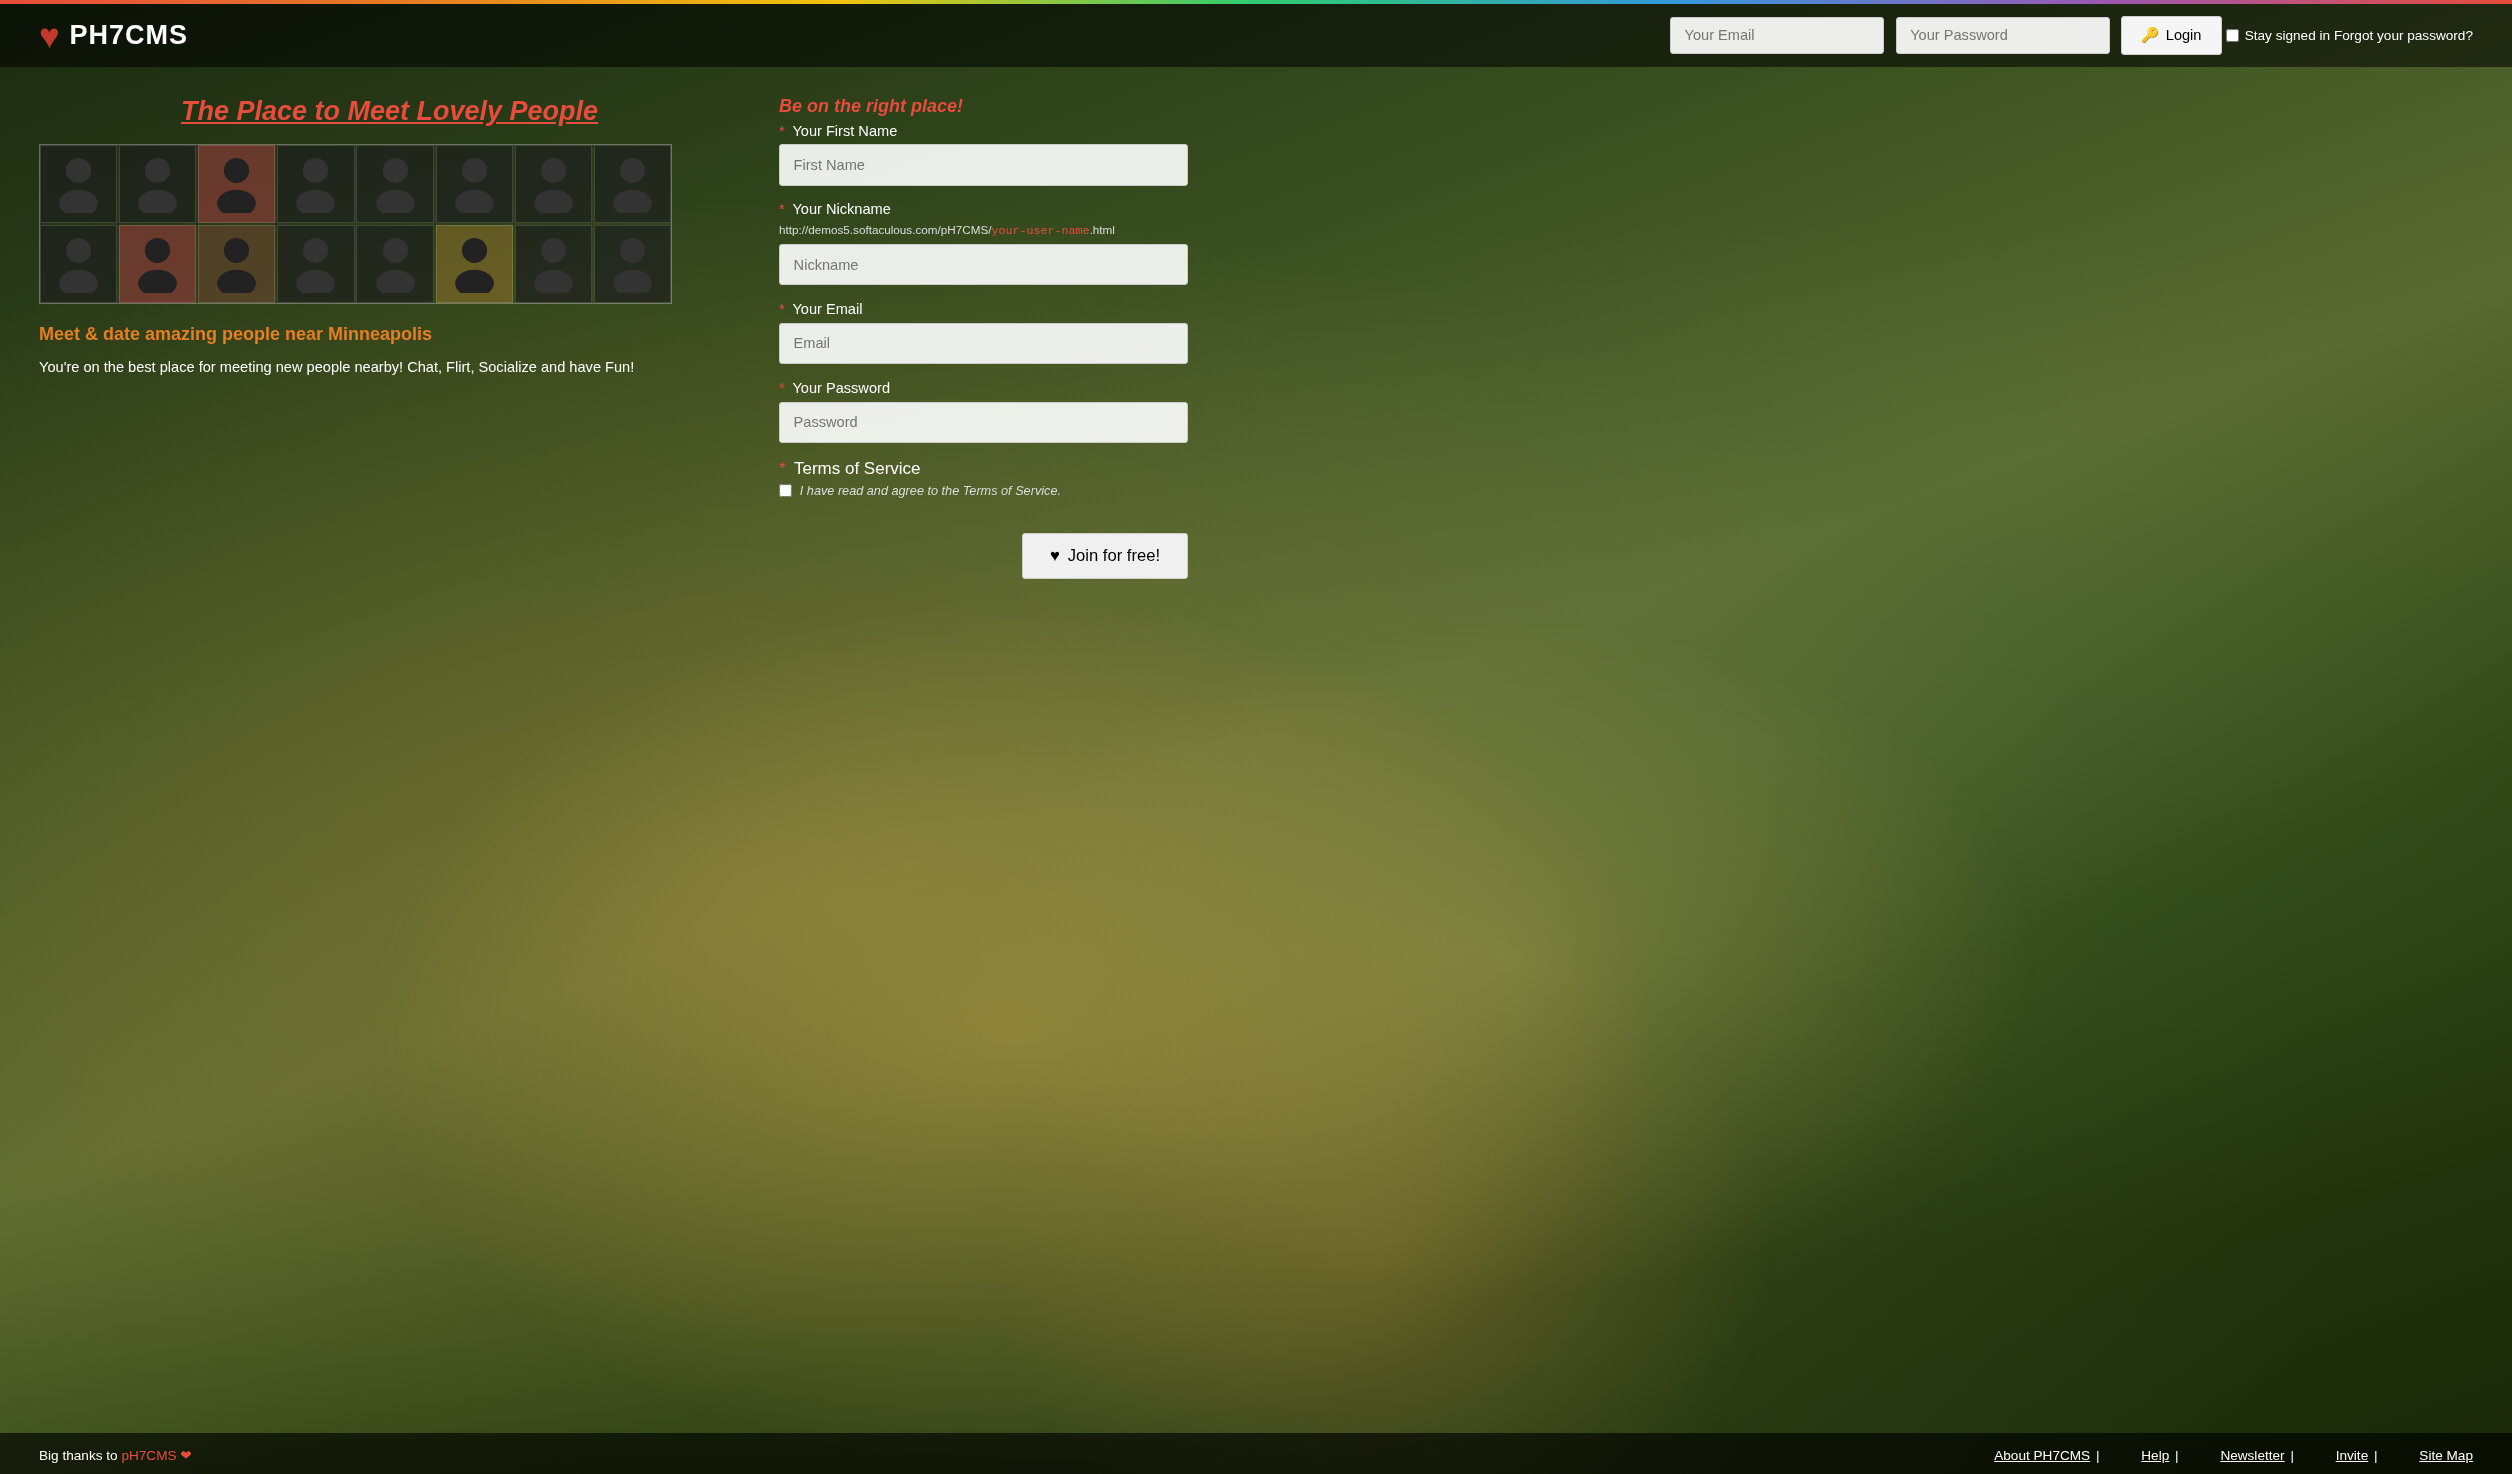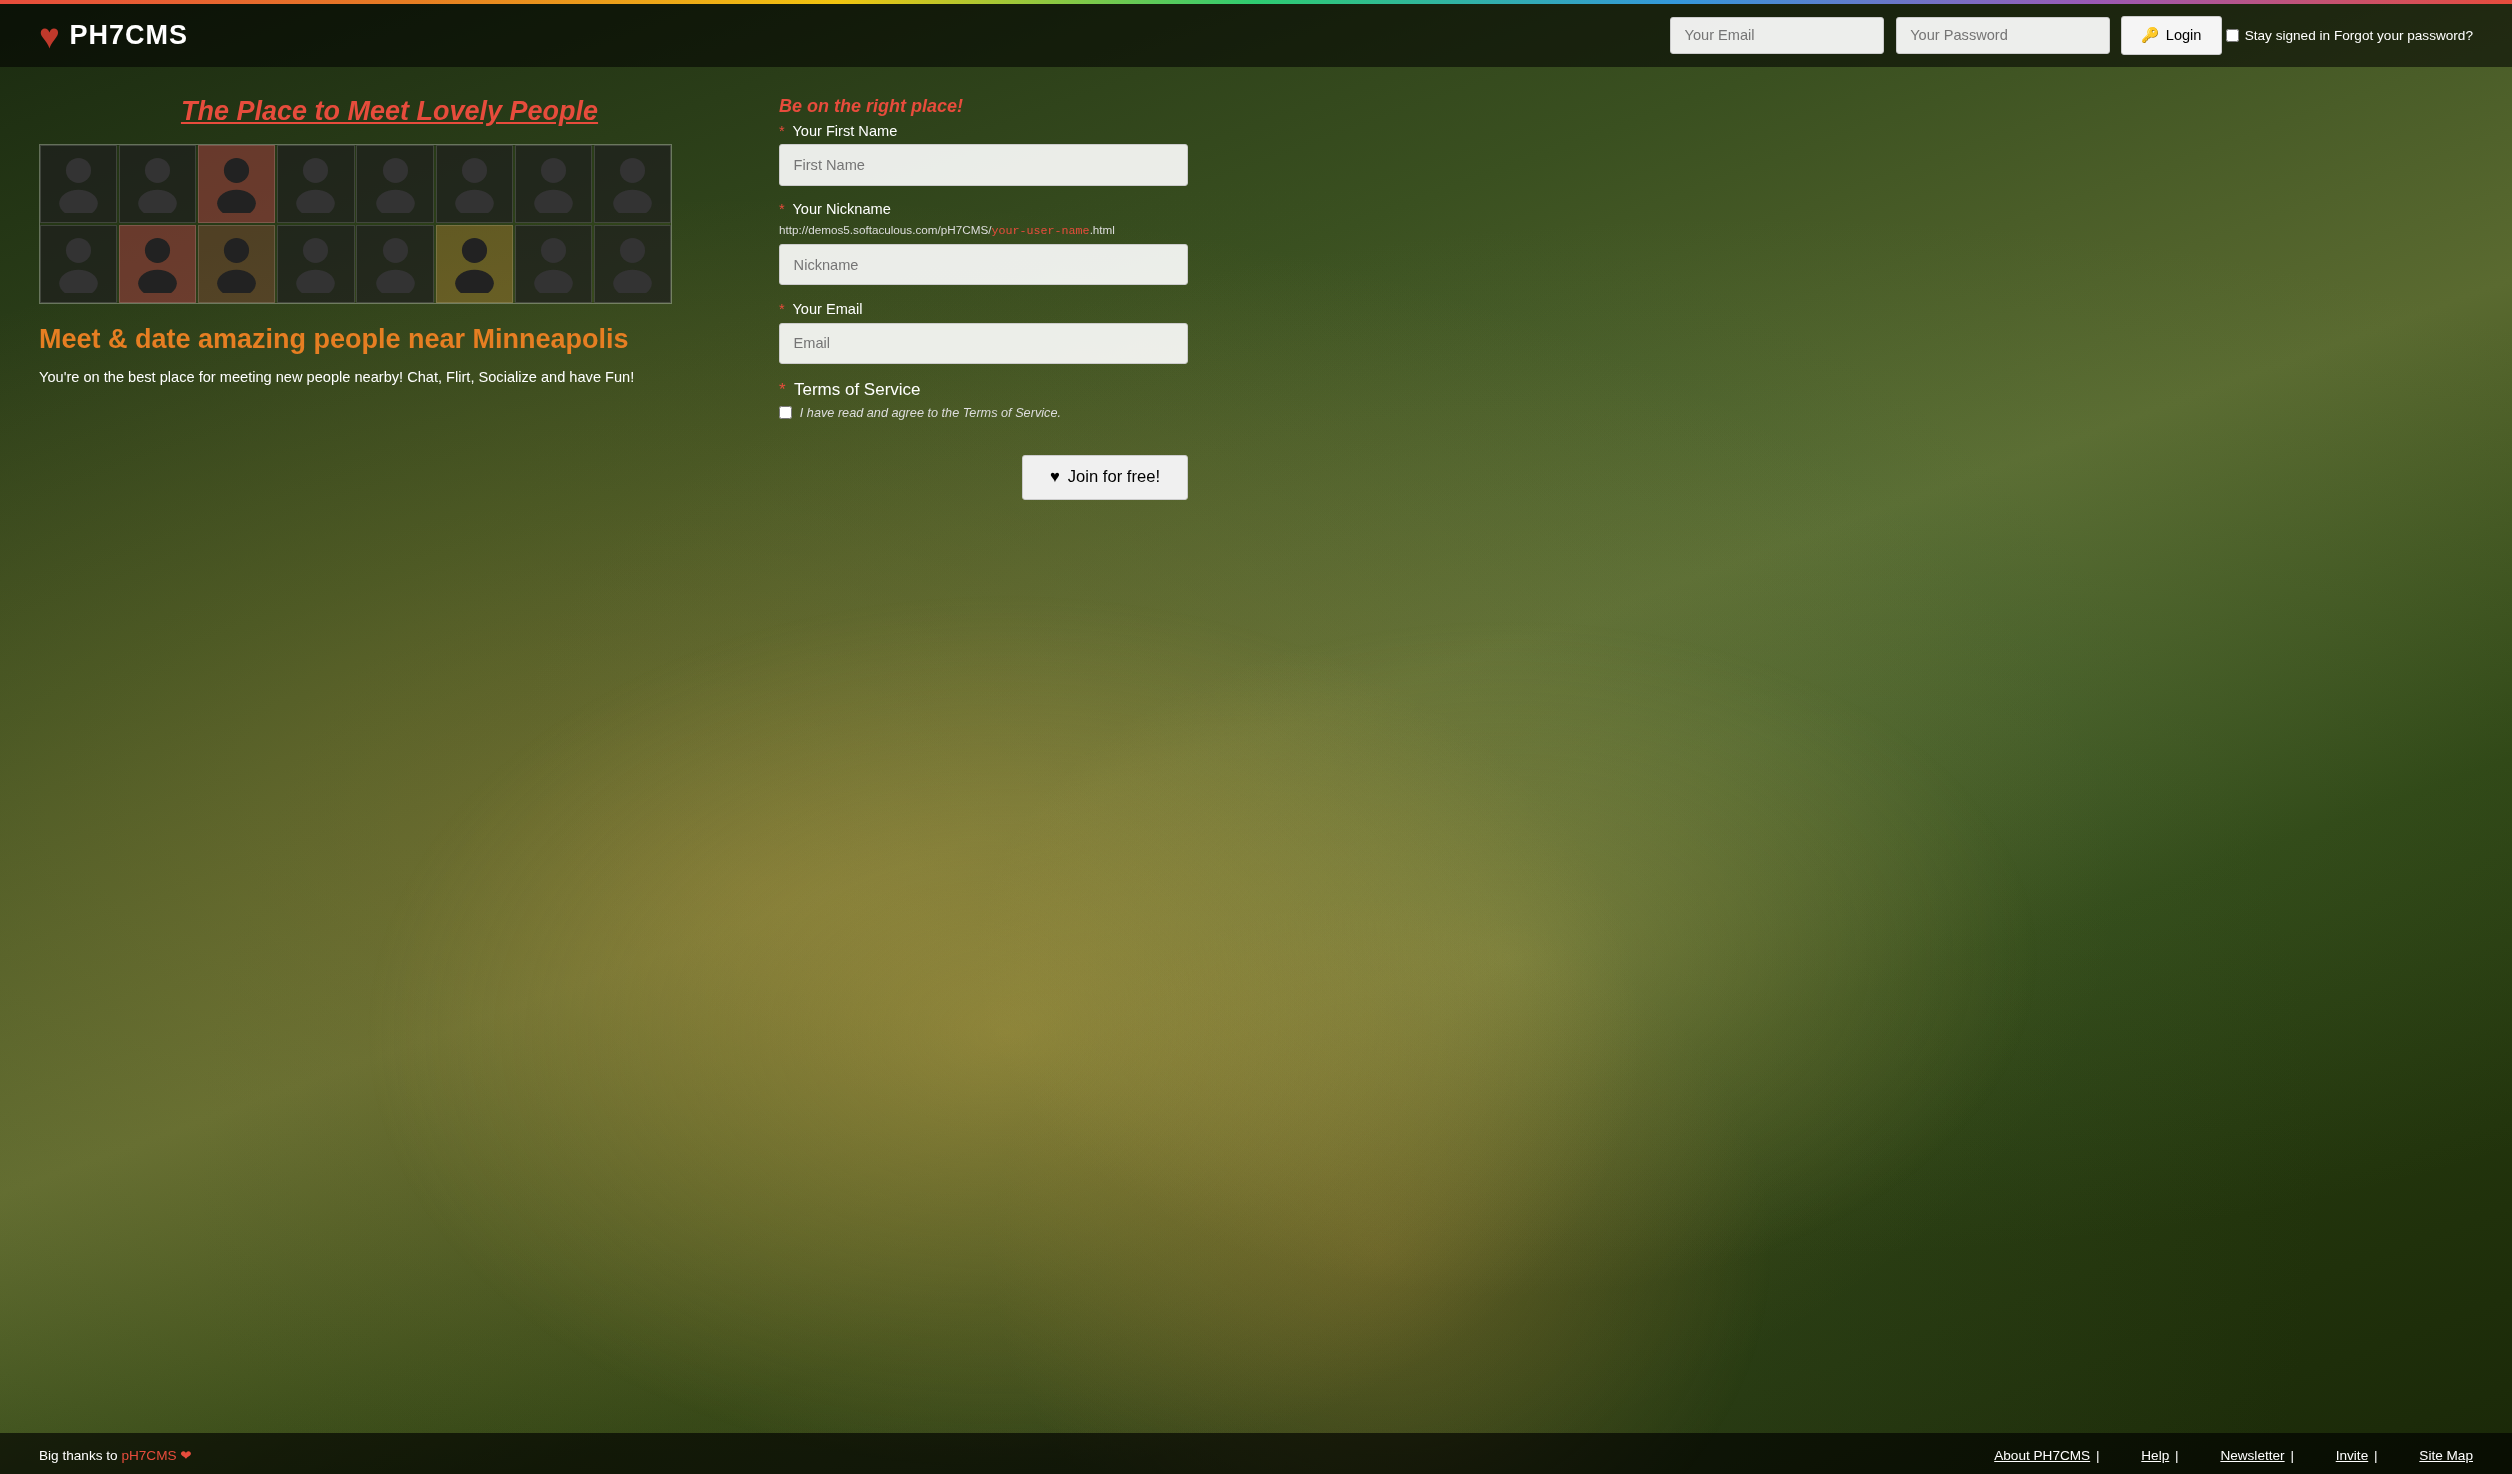--- a/index.html
+++ b/index.html
@@ -180,21 +180,21 @@
       width: 53px;
       height: 58px;
     }
 
     
     .avatar-cell.reddish { background: rgba(150,60,60,0.6); }
     .avatar-cell.brownish { background: rgba(120,70,50,0.5); }
 
     .meet-heading {
       color: #e67e22;
-      font-size: 27px;
+      font-size: 18px;
       font-weight: bold;
       margin-bottom: 11.7px;
     }
 
     .left-text {
       color: white;
       font-size: 14.6px;
       line-height: 1.6;
     }
 
@@ -505,20 +505,27 @@
       </div>
 
       <div class="form-group">
         <label class="form-label">
           <span class="required-star">*</span>
           <span>Your Email</span>
         </label>
         <input class="form-input" type="email" placeholder="Email" style="">
       </div>
 
+      <div class="form-group">
+        <label class="form-label">
+          <span class="required-star">*</span>
+          <span>Your Password</span>
+        </label>
+        <input class="form-input" type="password" placeholder="Password" style="">
+      </div>
 
       <div class="form-group">
         <label class="tos-label">
           <span class="required-star">*</span>
           <span>Terms of Service</span>
         </label>
         <div class="tos-check-row">
           <input type="checkbox" style="">
           <span class="tos-text">I have read and agree to the Terms of Service.</span>
         </div>

